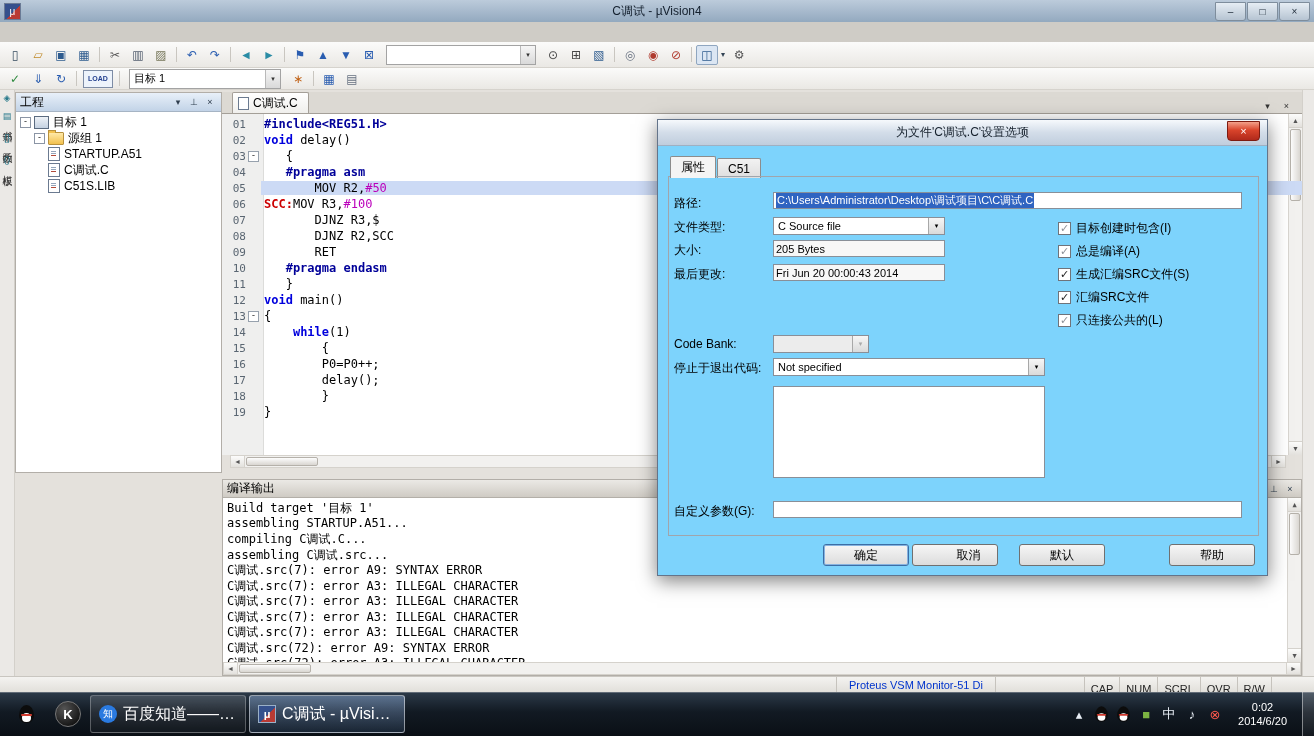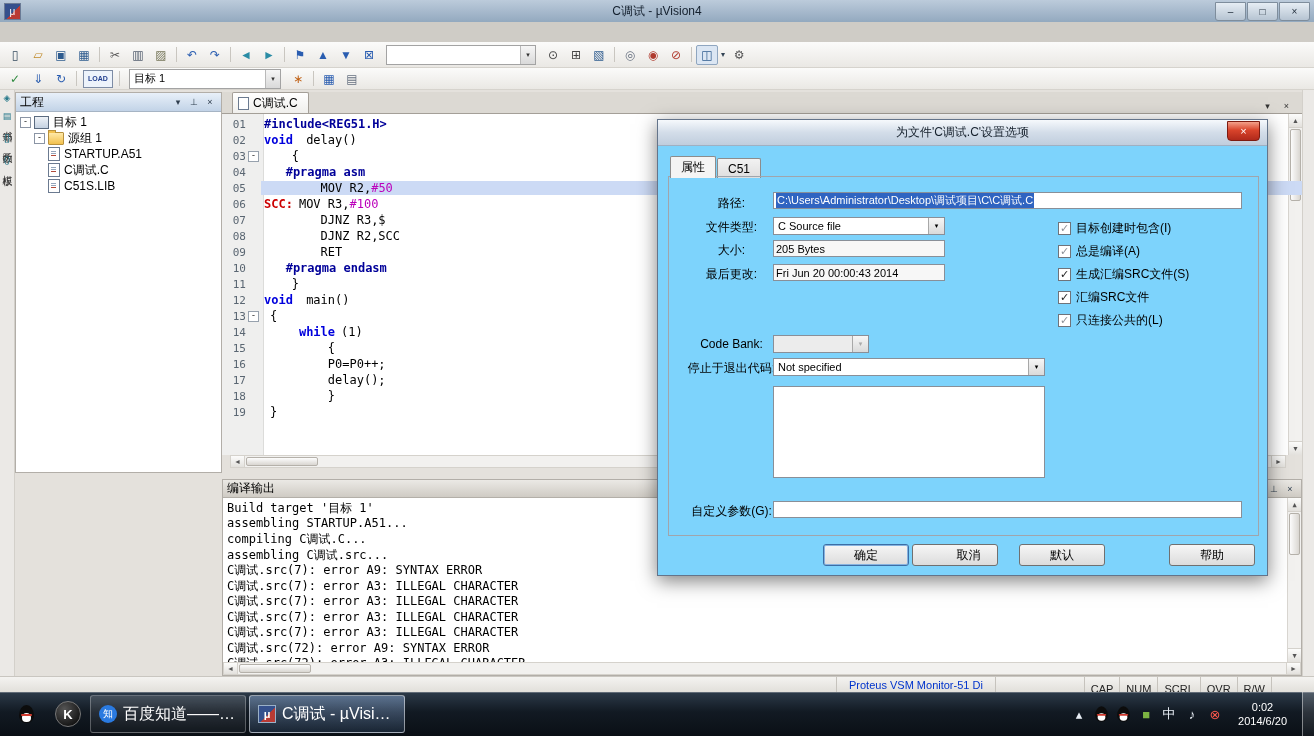--- a/index.html
+++ b/index.html
@@ -81,21 +81,21 @@
              font-family:"DejaVu Sans Mono","Liberation Mono",monospace;font-size:12px;}
   .ln{width:24px;text-align:right;color:#5a6672;flex:none;font-size:11px;}
   .fold{width:15px;display:flex;align-items:center;justify-content:center;flex:none;}
   .fold-box{width:9px;height:9px;border:1px solid #97a1ad;background:#fff;font-size:9px;line-height:7px;text-align:center;color:#222;}
   .ct{white-space:pre;flex:1;padding-left:3px;}
   .code-line.hl .ct{background:#ccdaf5;}
   .seg-kw{color:#0000dd;font-weight:bold;}
   .seg-dir{color:#000099;font-weight:bold;}
   .seg-num{color:#bb00bb;}
   .seg-lbl{color:#cc0000;font-weight:bold;}
-  .seg-txt{color:#000;padding-left:6px;}
+  .seg-txt{color:#000;}
 
   
   .vscroll{position:absolute;right:0;top:0;bottom:0;width:14px;background:#f2f1ef;border-left:1px solid #d8d5d0;
            display:flex;flex-direction:column;box-sizing:border-box;}
   .varrow{height:13px;display:flex;align-items:center;justify-content:center;font-size:7px;color:#555;
           background:linear-gradient(#fcfcfb,#e3e1dd);border-bottom:1px solid #d5d2cc;flex:none;}
   .varrow.bottom{margin-top:auto;border-top:1px solid #d5d2cc;border-bottom:none;}
   .vthumb{height:70px;margin:1px;background:linear-gradient(90deg,#fdfdfd,#d9d6d1);border:1px solid #b5b1aa;border-radius:2px;flex:none;}
   .hscroll{background:#f2f1ef;border:1px solid #d5d2cc;display:flex;box-sizing:border-box;}
   .harrow{width:13px;display:flex;align-items:center;justify-content:center;font-size:7px;color:#555;
@@ -156,21 +156,21 @@
   .dlg-title{height:25px;background:linear-gradient(#f6f9fc,#d3dde9 50%,#c0cddd);border-bottom:1px solid #9fb0c2;
              display:flex;align-items:center;justify-content:center;position:relative;color:#15202c;}
   .dlg-close{position:absolute;right:7px;top:1px;width:31px;height:18px;border:1px solid #7e1b10;border-radius:0 0 4px 4px;
              background:linear-gradient(#f3a08a,#d9442b 45%,#b0291b);color:#fff;font-size:11px;
              display:flex;align-items:center;justify-content:center;}
   .dlg-tabs{position:absolute;left:12px;top:36px;display:flex;align-items:flex-end;}
   .dtab{height:19px;padding:0 10px;border:1px solid #8c8c8c;border-bottom:none;border-radius:2px 2px 0 0;
         background:linear-gradient(#f2f2f2,#dedede);display:flex;align-items:center;margin-right:1px;}
   .dtab.active{background:#f4f4f4;height:21px;z-index:2;}
   .dlg-frame{position:absolute;left:10px;top:56px;width:589px;height:358px;border:1px solid #a0a5ac;}
-  .dlbl{position:absolute;left:22px;width:103px;text-align:center;white-space:nowrap;}
+  .dlbl{position:absolute;left:16px;width:103px;text-align:left;white-space:nowrap;}
   .dlbl-block{position:absolute;left:8px;width:103px;text-align:right;line-height:15px;}
   .dfield{position:absolute;height:17px;border:1px solid #898f98;background:#f7f7f7;display:flex;align-items:center;
           padding:0 2px;font-size:11px;overflow:hidden;box-sizing:border-box;}
   .path-sel{background:#2f64c1;color:#fff;white-space:nowrap;padding:0 1px;}
   .dcombo{position:absolute;height:18px;border:1px solid #898f98;background:#fff;display:flex;align-items:center;
           font-size:11px;box-sizing:border-box;}
   .dcombo-val{padding:0 4px;flex:1;white-space:nowrap;overflow:hidden;}
   .dcombo-arrow{width:16px;height:100%;border-left:1px solid #a8a8a8;background:linear-gradient(#f6f6f6,#dadada);
                 display:flex;align-items:center;justify-content:center;font-size:7px;box-sizing:border-box;}
   .dcombo.disabled{background:#ececec;color:#999;}

